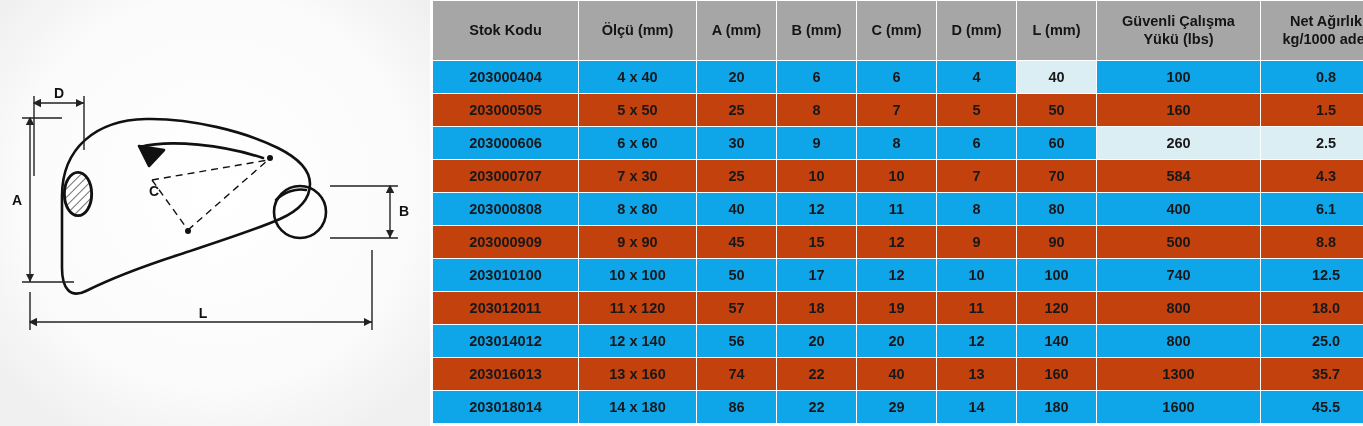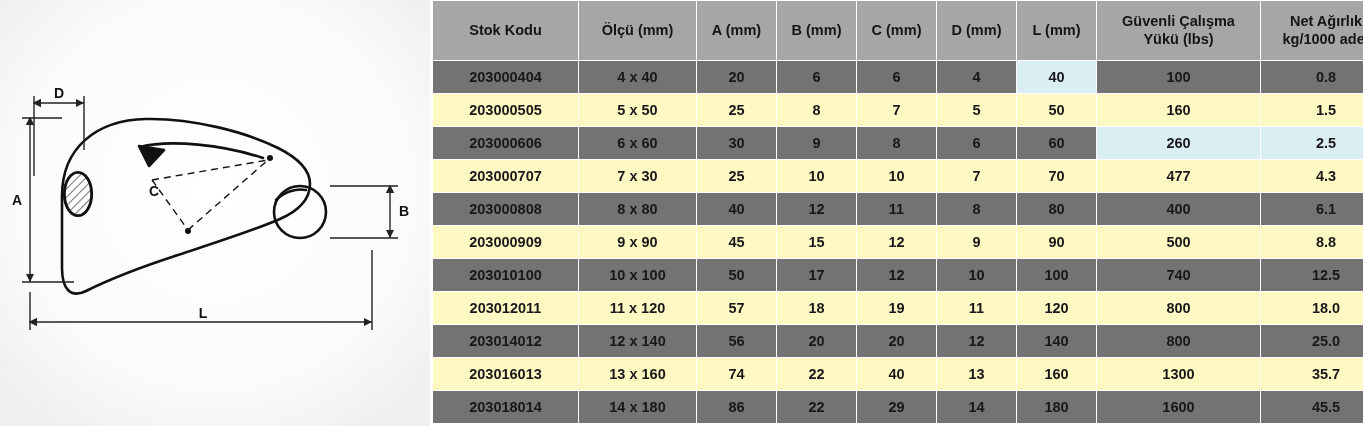--- a/index.html
+++ b/index.html
@@ -61,22 +61,22 @@
     white-space: nowrap;
   }
   table.spec thead th {
     background: #a6a6a6;
     color: #151515;
     height: 59px;
     font-size: 14.5px;
     line-height: 1.18;
     border: 1px solid #ffffff;
   }
-  tr.odd td { background: #737373; }
-  tr.even td { background: #fef9c3; }
+  tr.odd td { background: #0ea5e9; }
+  tr.even td { background: #c2410c; }
 
   
   tr.odd td.hl { background: #daeef3; }
 
   .col-stok  { width: 146px; }
   .col-olcu  { width: 118px; }
   .col-a     { width: 80px; }
   .col-b     { width: 80px; }
   .col-c     { width: 80px; }
   .col-d     { width: 80px; }
@@ -253,21 +253,21 @@
             <td class="hl">2.5</td>
           </tr>
           <tr class="even">
             <td>203000707</td>
             <td>7 x 30</td>
             <td>25</td>
             <td>10</td>
             <td>10</td>
             <td>7</td>
             <td>70</td>
-            <td>477</td>
+            <td>584</td>
             <td>4.3</td>
           </tr>
           <tr class="odd">
             <td>203000808</td>
             <td>8 x 80</td>
             <td>40</td>
             <td>12</td>
             <td>11</td>
             <td>8</td>
             <td>80</td>

